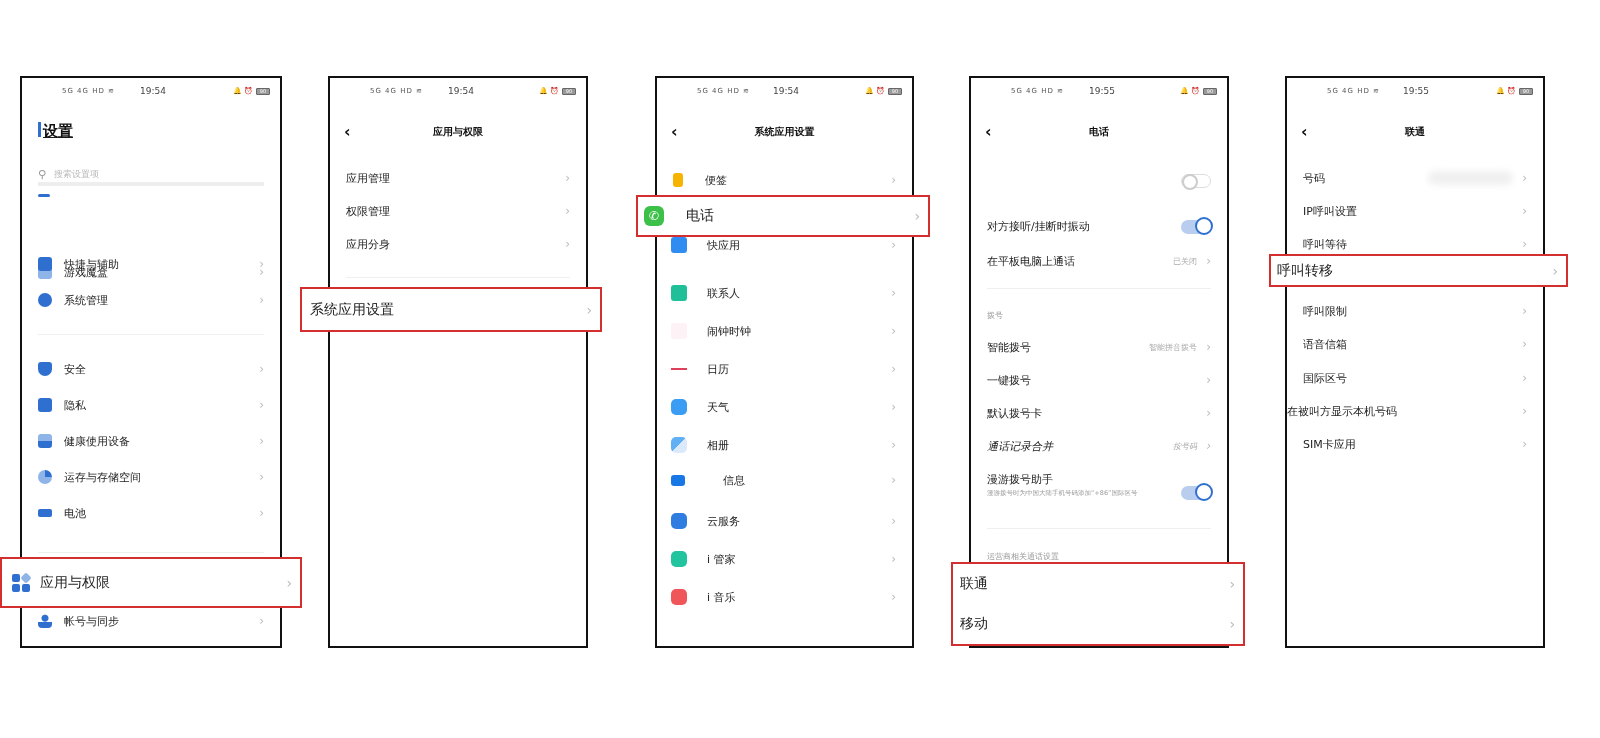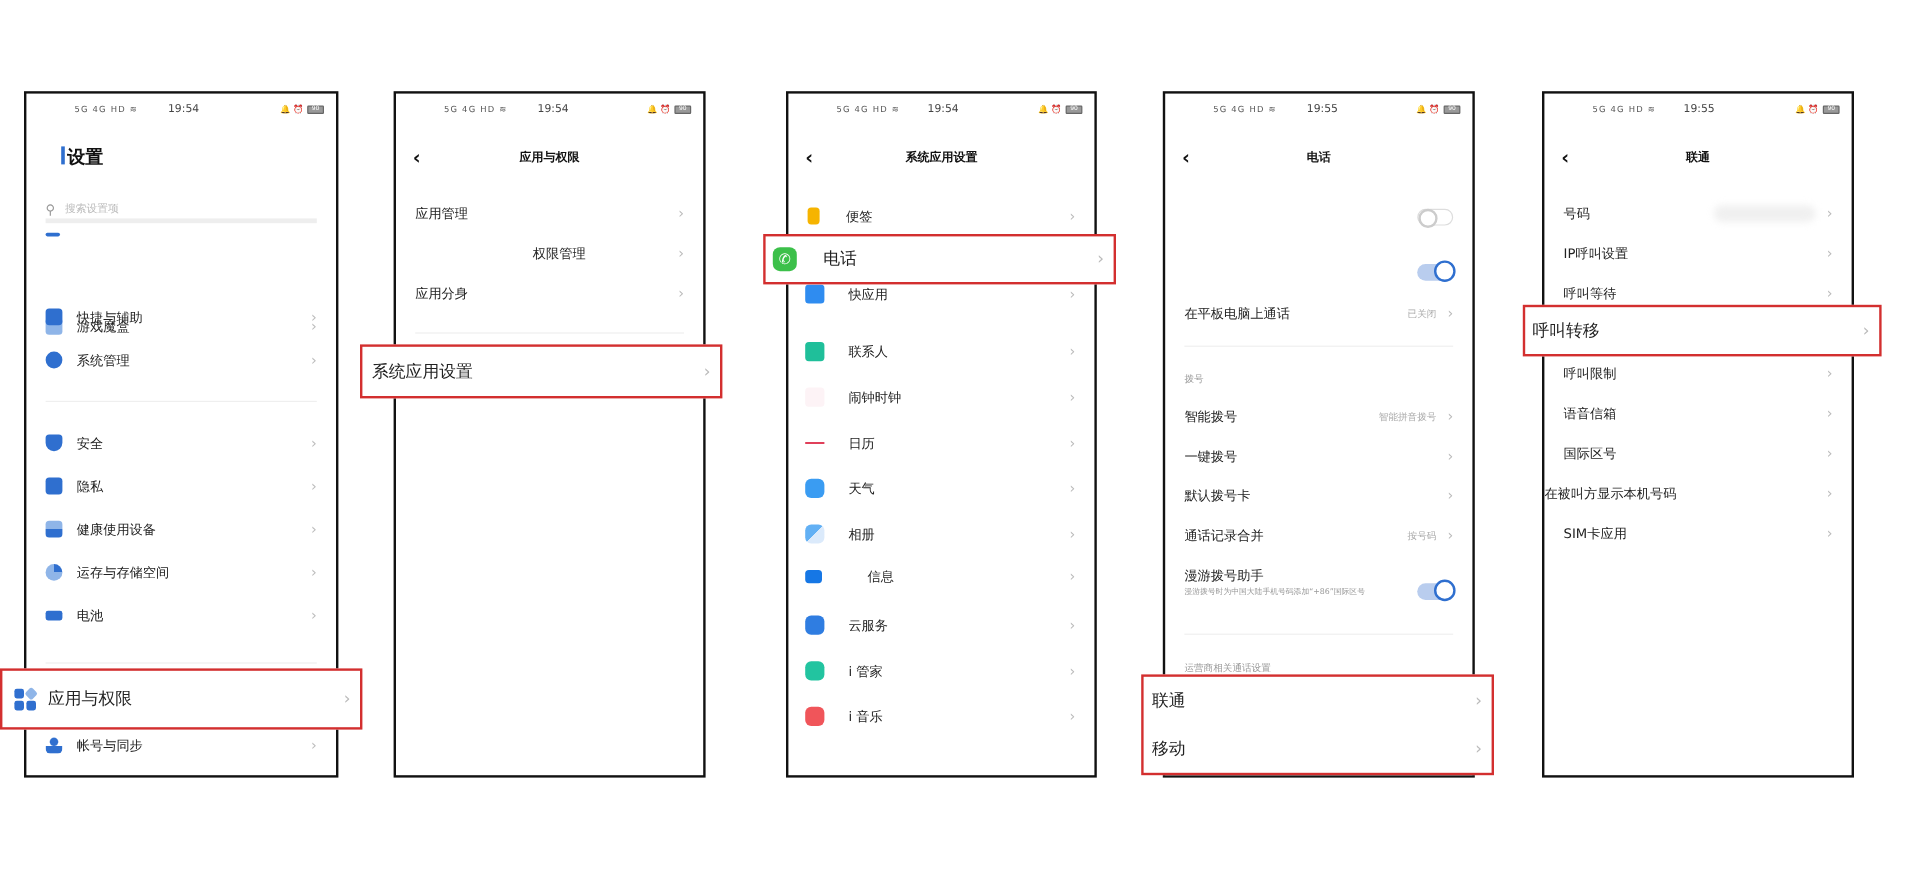--- a/index.html
+++ b/index.html
@@ -52,21 +52,21 @@
 
 <div class="phone" style="left:20px; width:262px;">
   <div class="status">
     <span class="sig">5G 4G HD ≋</span>
     <span class="time" style="left:118px;">19:54</span>
     <span class="right">
         <span>🔔 ⏰</span>
         <span class="batt">90</span>
       </span>
   </div>
-  <div style="position:absolute; top:44px; left:29px; display:flex; align-items:flex-start;">
+  <div style="position:absolute; top:44px; left:16px; display:flex; align-items:flex-start;text-decoration:underline;">
     <span style="display:inline-block;width:3px;height:15px;background:#2f6fcf;margin-right:2px;"></span>
     <span style="font-size:15px;font-weight:bold;color:#111;">设置</span>
   </div>
   <div style="position:absolute; top:88px; left:16px; right:16px; height:20px; display:flex; align-items:center; border-bottom:4px solid #eee;">
     <span style="font-size:11px;color:#999;margin-right:8px;">⚲</span>
     <span style="font-size:9px;color:#bbb;">搜索设置项</span>
   </div>
   <div style="position:absolute; top:116px; left:16px; width:12px; height:3px; background:#2f6fcf; border-radius:2px;"></div>
 
   <div class="row" style="top:135px; padding-left:16px;margin-top:44px;">
@@ -141,21 +141,21 @@
       </span>
   </div>
   <div class="navbar">
     <span class="back">‹</span>
     <span class="title">应用与权限</span>
   </div>
   <div class="row" style="top:85px; padding-left:16px;">
     <span class="lbl">应用管理</span>
     <span class="chev">›</span>
   </div>
-  <div class="row" style="top:118px; padding-left:16px;justify-content:center;">
+  <div class="row" style="top:118px; padding-left:16px;">
     <span class="lbl">权限管理</span>
     <span class="chev">›</span>
   </div>
   <div class="row" style="top:151px; padding-left:16px;">
     <span class="lbl">应用分身</span>
     <span class="chev">›</span>
   </div>
   <div class="divider" style="top:199px;"></div>
 </div>
 <div class="highlight" style="left:300px; top:287px; width:302px; height:45px; padding-left:8px;">
@@ -247,20 +247,23 @@
         <span class="batt">90</span>
       </span>
   </div>
   <div class="navbar">
     <span class="back">‹</span>
     <span class="title">电话</span>
   </div>
 
   <div class="toggle off" style="top:96px;"></div>
 
+  <div class="row" style="top:133px; padding-left:16px;">
+    <span class="lbl">对方接听/挂断时振动</span>
+  </div>
   <div class="toggle on" style="top:142px;"></div>
 
   <div class="row" style="top:168px; padding-left:16px;">
     <span class="lbl">在平板电脑上通话</span>
     <span class="val">已关闭</span>
     <span class="chev">›</span>
   </div>
   <div class="divider" style="top:210px;"></div>
 
   <div class="section" style="top:232px;">拨号</div>
@@ -271,21 +274,21 @@
     <span class="chev">›</span>
   </div>
   <div class="row" style="top:287px; padding-left:16px;">
     <span class="lbl">一键拨号</span>
     <span class="chev">›</span>
   </div>
   <div class="row" style="top:320px; padding-left:16px;">
     <span class="lbl">默认拨号卡</span>
     <span class="chev">›</span>
   </div>
-  <div class="row" style="top:353px; padding-left:16px;">
+  <div class="row" style="top:353px; padding-left:16px;font-style:italic;">
     <span class="lbl">通话记录合并</span>
     <span class="val">按号码</span>
     <span class="chev">›</span>
   </div>
 
   <div style="position:absolute; top:394px; left:16px; width:175px;">
     <div style="font-size:11px; color:#222;">漫游拨号助手</div>
     <div class="sub">漫游拨号时为中国大陆手机号码添加“+86”国际区号</div>
   </div>
   <div class="toggle on" style="top:408px;"></div>
@@ -344,16 +347,16 @@
   </div>
   <div class="row" style="top:318px; padding-left:0;">
     <span class="lbl">在被叫方显示本机号码</span>
     <span class="chev">›</span>
   </div>
   <div class="row" style="top:351px; padding-left:16px;">
     <span class="lbl">SIM卡应用</span>
     <span class="chev">›</span>
   </div>
 </div>
-<div class="highlight" style="left:1269px; top:254px; width:299px; height:43px; padding-left:6px;">
+<div class="highlight" style="left:1269px; top:254px; width:299px; height:33px; padding-left:6px;">
   <span class="lbl">呼叫转移</span>
   <span class="chev">›</span>
 </div>
 
 </body></html>

